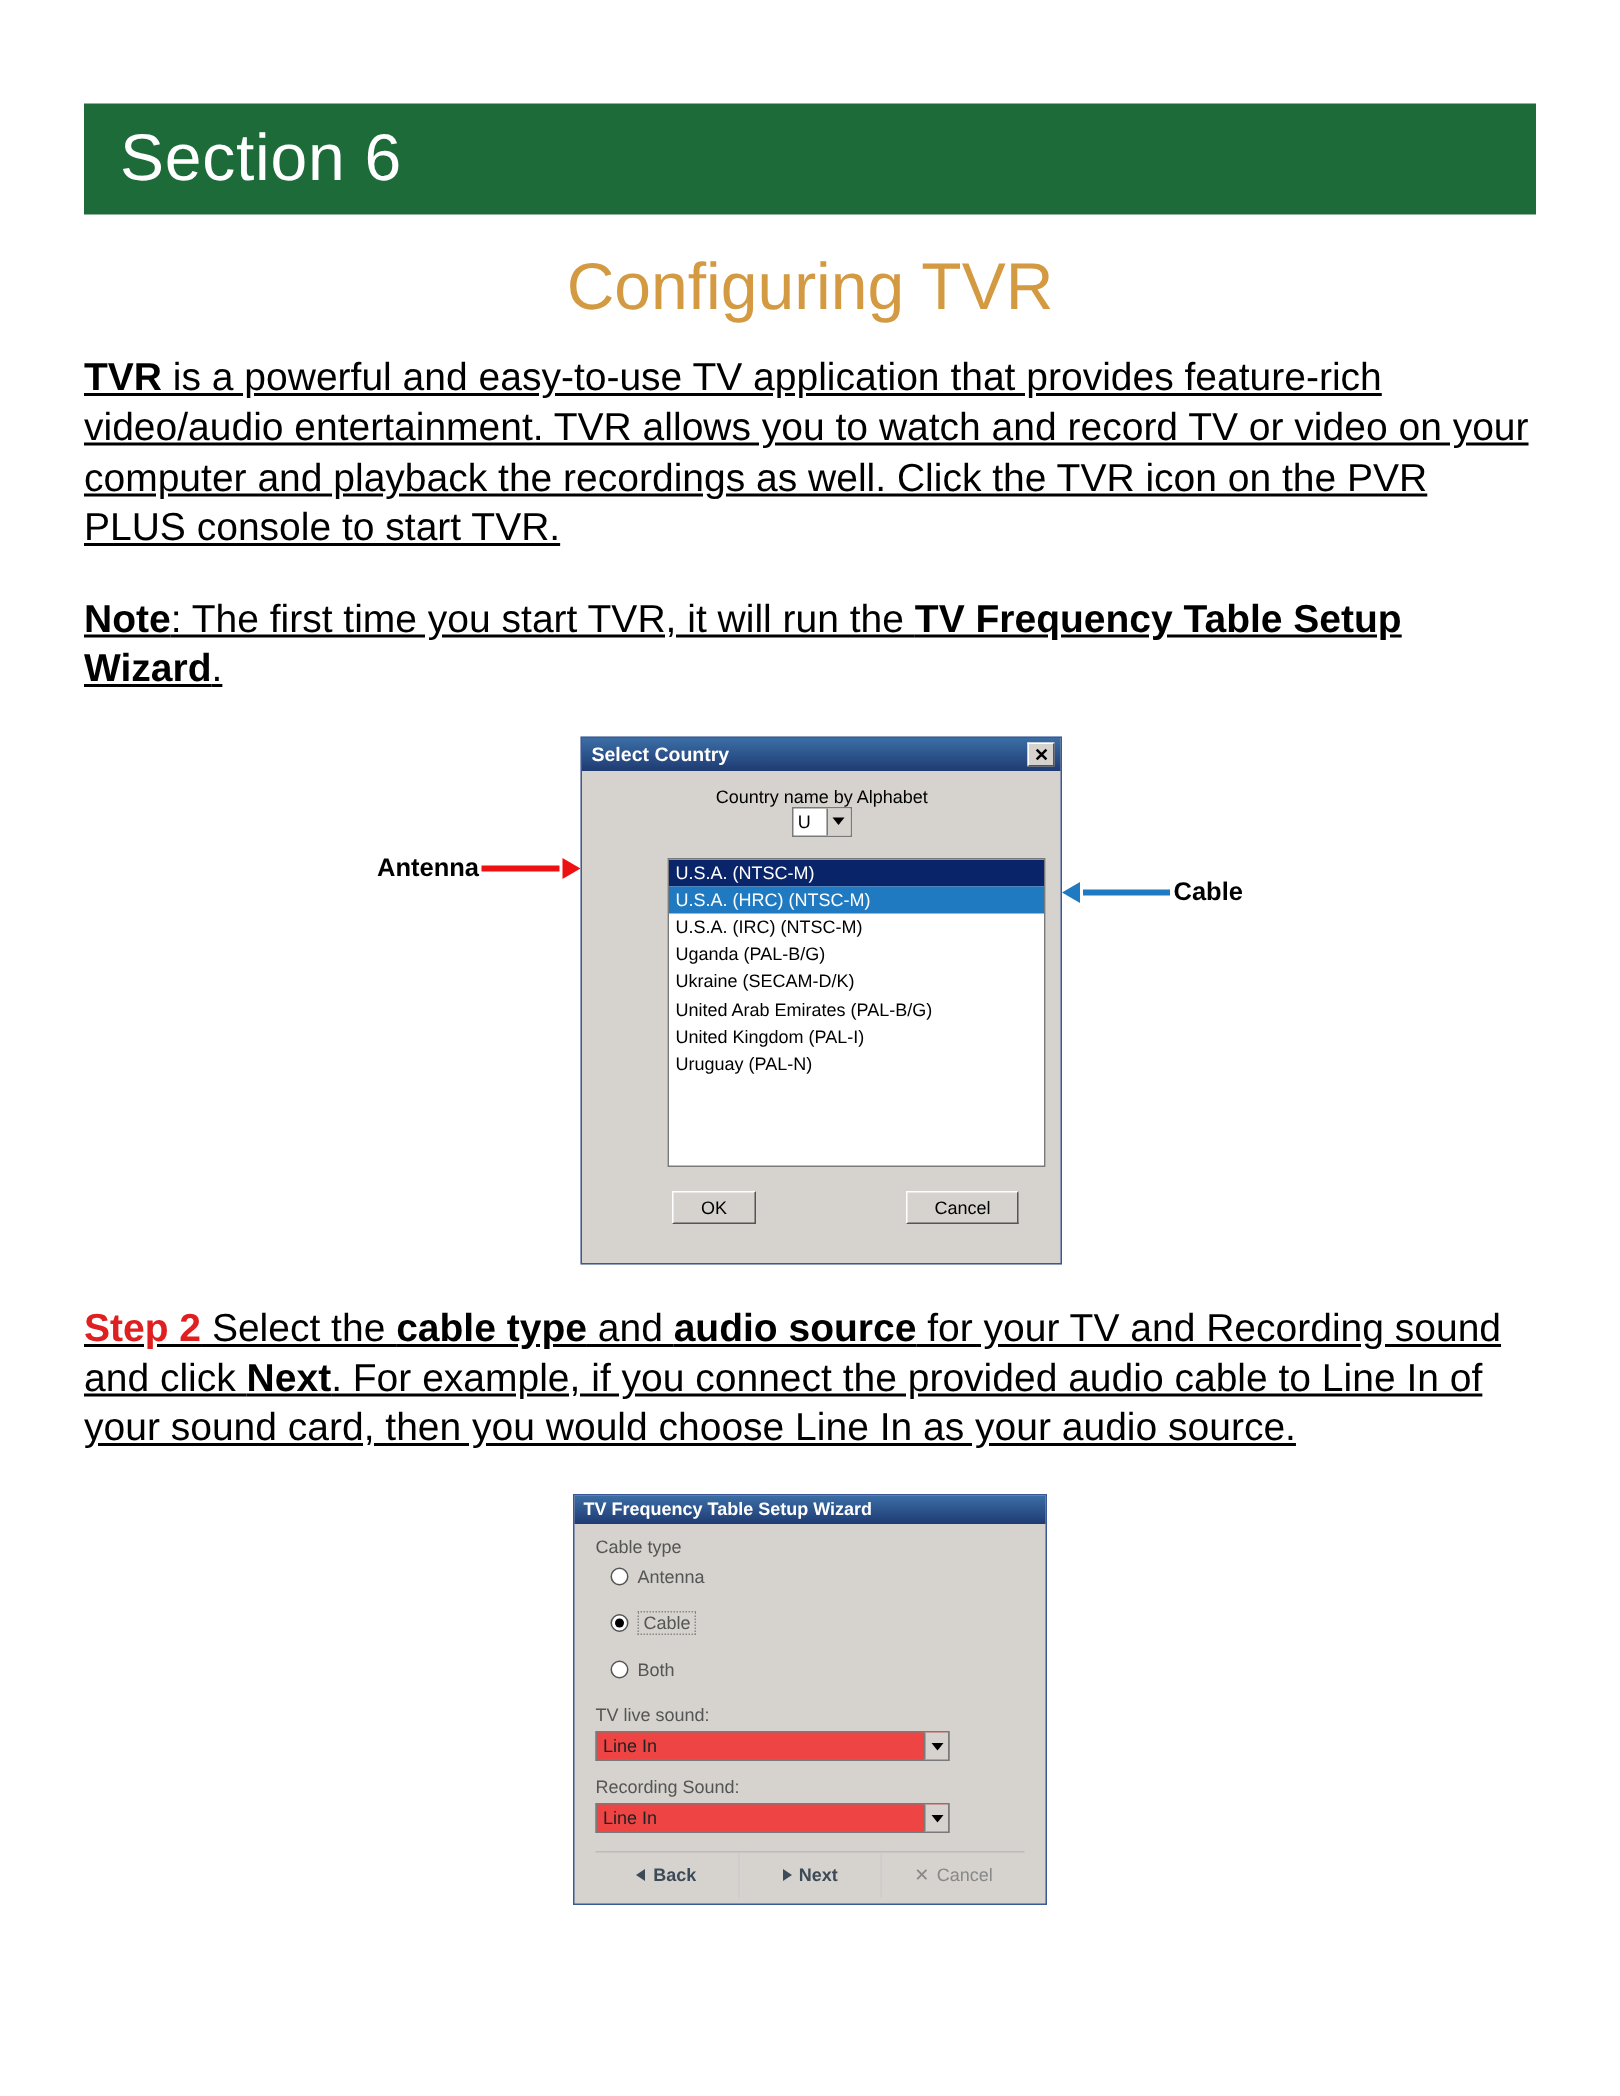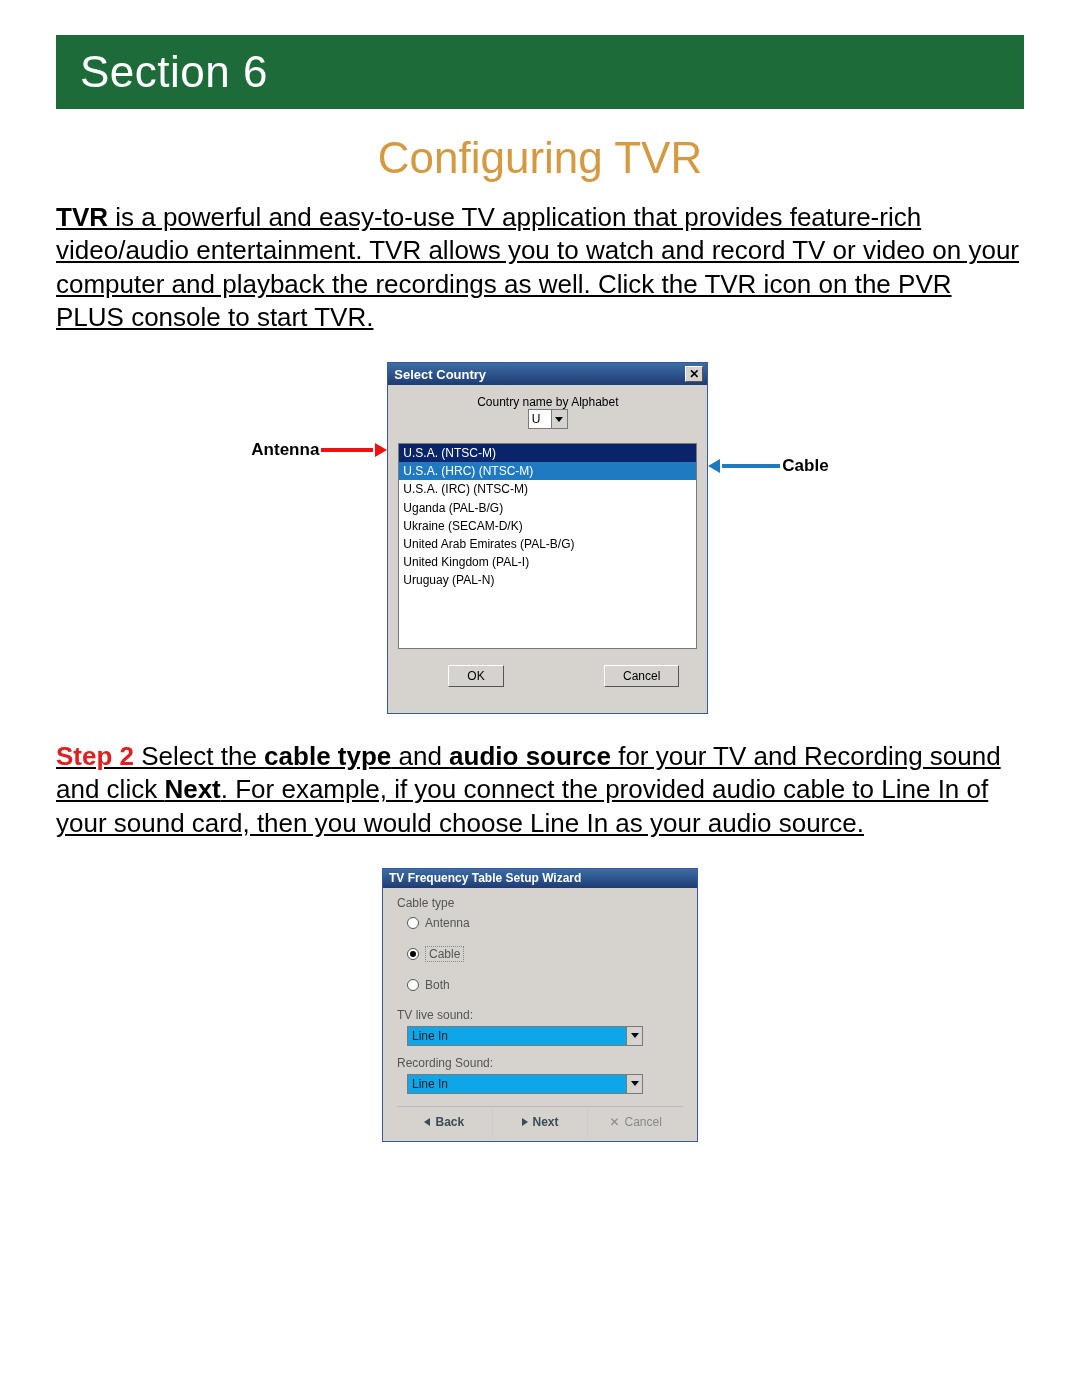--- a/index.html
+++ b/index.html
@@ -4,21 +4,21 @@
 <style>
   * { box-sizing: border-box; }
   body {
     margin: 0;
     background: #fff;
     font-family: Arial, Helvetica, sans-serif;
     color: #000;
     width: 1080px;
   }
   .page {
-    padding: 35px 56px 80px 56px;
+    padding: 69px 56px 80px 56px;
   }
   .section-banner {
     background: #1e6b3a;
     color: #fff;
     font-size: 44px;
     font-weight: 400;
     padding: 12px 24px 12px 24px;
     letter-spacing: 0.5px;
   }
   .title {
@@ -114,21 +114,21 @@
   .combo .val { width:22px; padding:2px 3px; font-size:12px; }
   .combo .btn {
     width:16px; background:#d6d3ce;
     border-left:1px solid #7a7a7a;
     display:flex; align-items:center; justify-content:center;
   }
   .tri-down {
     width:0;height:0;border-left:4px solid transparent;border-right:4px solid transparent;border-top:5px solid #000;
   }
   .listbox {
-    border:1px solid #7a7a7a; background:#fff; height:206px; overflow:hidden;
+    border:1px solid #7a7a7a; background:#fff; height:206px; overflow:hidden;margin-left:47px;
   }
   .listitem {
     font-size:12px; padding:1px 4px; line-height:1.35;
   }
   .sel-antenna { background:#0a246a; color:#fff; }
   .sel-cable { background:#1f7ac1; color:#fff; }
   .btnrow {
     display:flex; justify-content:space-between; padding: 16px 18px 12px 18px;
   }
   .winbtn {
@@ -159,21 +159,21 @@
   .glabel { font-size:12px; color:#555; margin-bottom:6px; }
   .radio-row { display:flex; align-items:center; gap:6px; margin: 4px 0 16px 10px; font-size:12px; color:#555;}
   .radio {
     width:12px; height:12px; border-radius:50%; border:1px solid #555; background:#fff;
     display:flex; align-items:center; justify-content:center;
   }
   .radio.sel::after { content:""; width:6px; height:6px; border-radius:50%; background:#000; display:block;}
   .boxed { border:1px dotted #888; padding:0 3px; }
   .field-label { font-size:12px; color:#555; margin:10px 0 4px 0;}
   .yellow-combo {
-    display:flex; border:1px solid #7a7a7a; background:#0ea5e9; height:20px; width:236px; margin-left:10px;
+    display:flex; border:1px solid #7a7a7a; background:#ef4444; height:20px; width:236px; 
   }
   .yellow-combo .val { flex:1; padding:2px 4px; font-size:12px; color:#222;}
   .yellow-combo .btn {
     width:16px; background:#d6d3ce;
     border-left:1px solid #7a7a7a;
     display:flex; align-items:center; justify-content:center;
   }
   .navrow {
     display:flex; border-top:1px solid #bbb; margin-top:12px;
   }
@@ -193,20 +193,23 @@
 <div class="page">
 
   <div class="section-banner">Section 6</div>
 
   <div class="title">Configuring TVR</div>
 
   <p class="body-text">
     <span class="bold">TVR</span><span> is a powerful and easy-to-use TV application that provides feature-rich video/audio entertainment. TVR allows you to watch and record TV or video on your computer and playback the recordings as well. Click the TVR icon on the PVR PLUS console to start TVR.</span>
   </p>
 
+  <p class="body-text">
+    <span class="bold">Note</span><span>: The first time you start TVR, it will run the </span><span class="bold">TV Frequency Table Setup Wizard</span><span>.</span>
+  </p>
 
 
   <div class="dialog1-wrap">
     <div class="dialog1-row">
 
       <div class="annot">
         <span>Antenna</span>
         <div class="arrow-line-red"></div>
         <div class="arrow-right-red"></div>
       </div>

